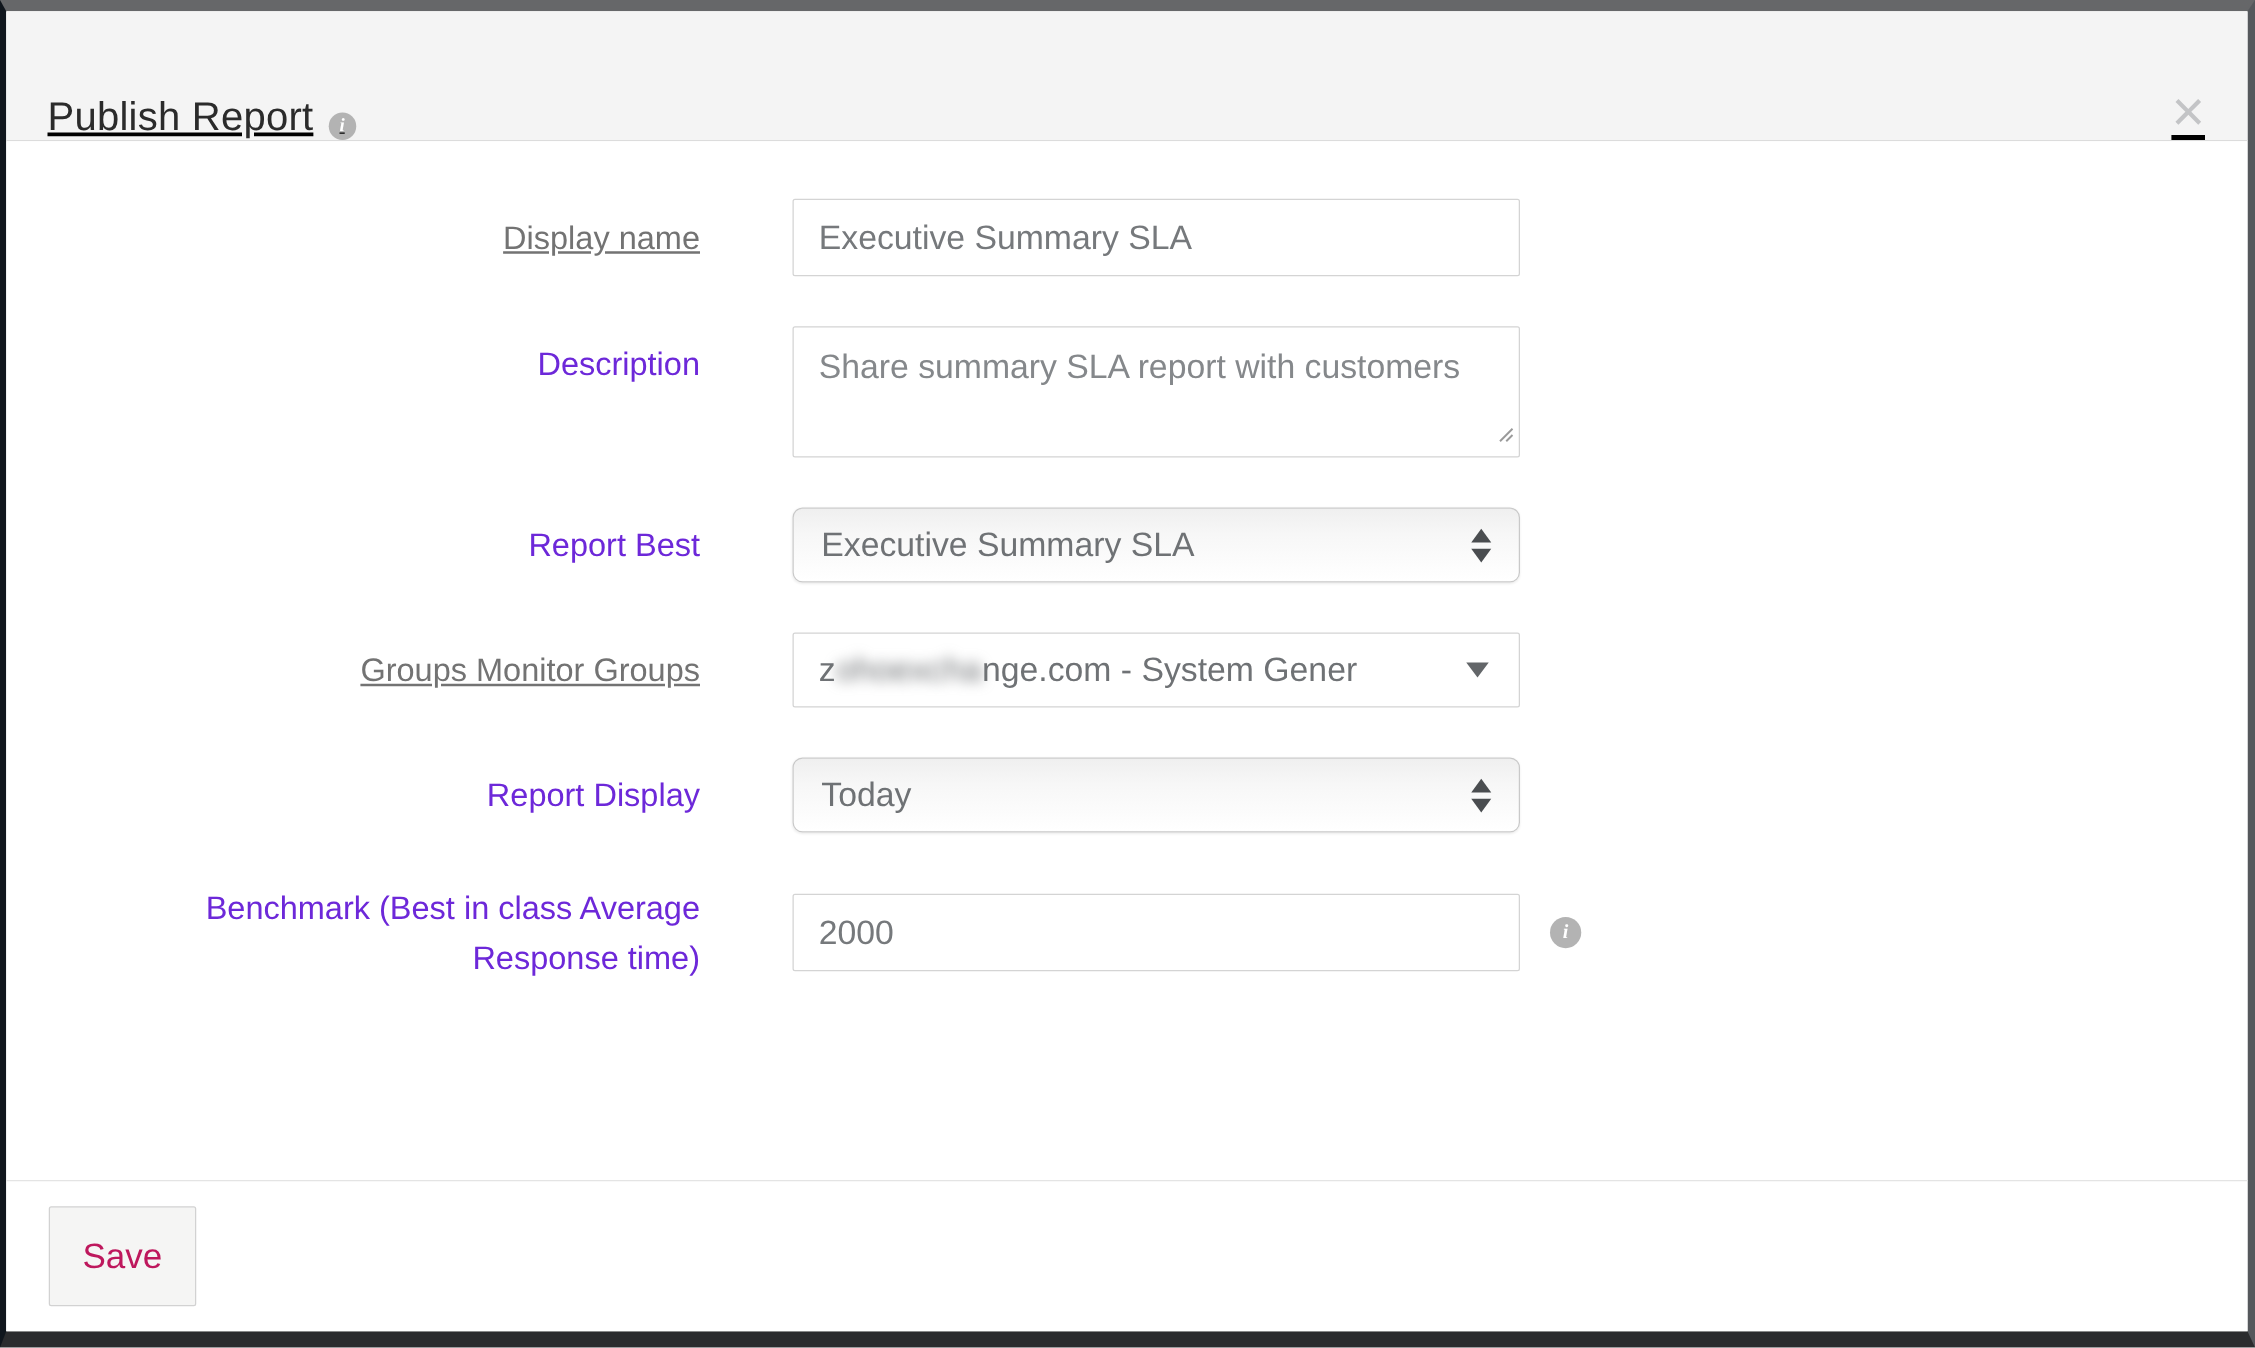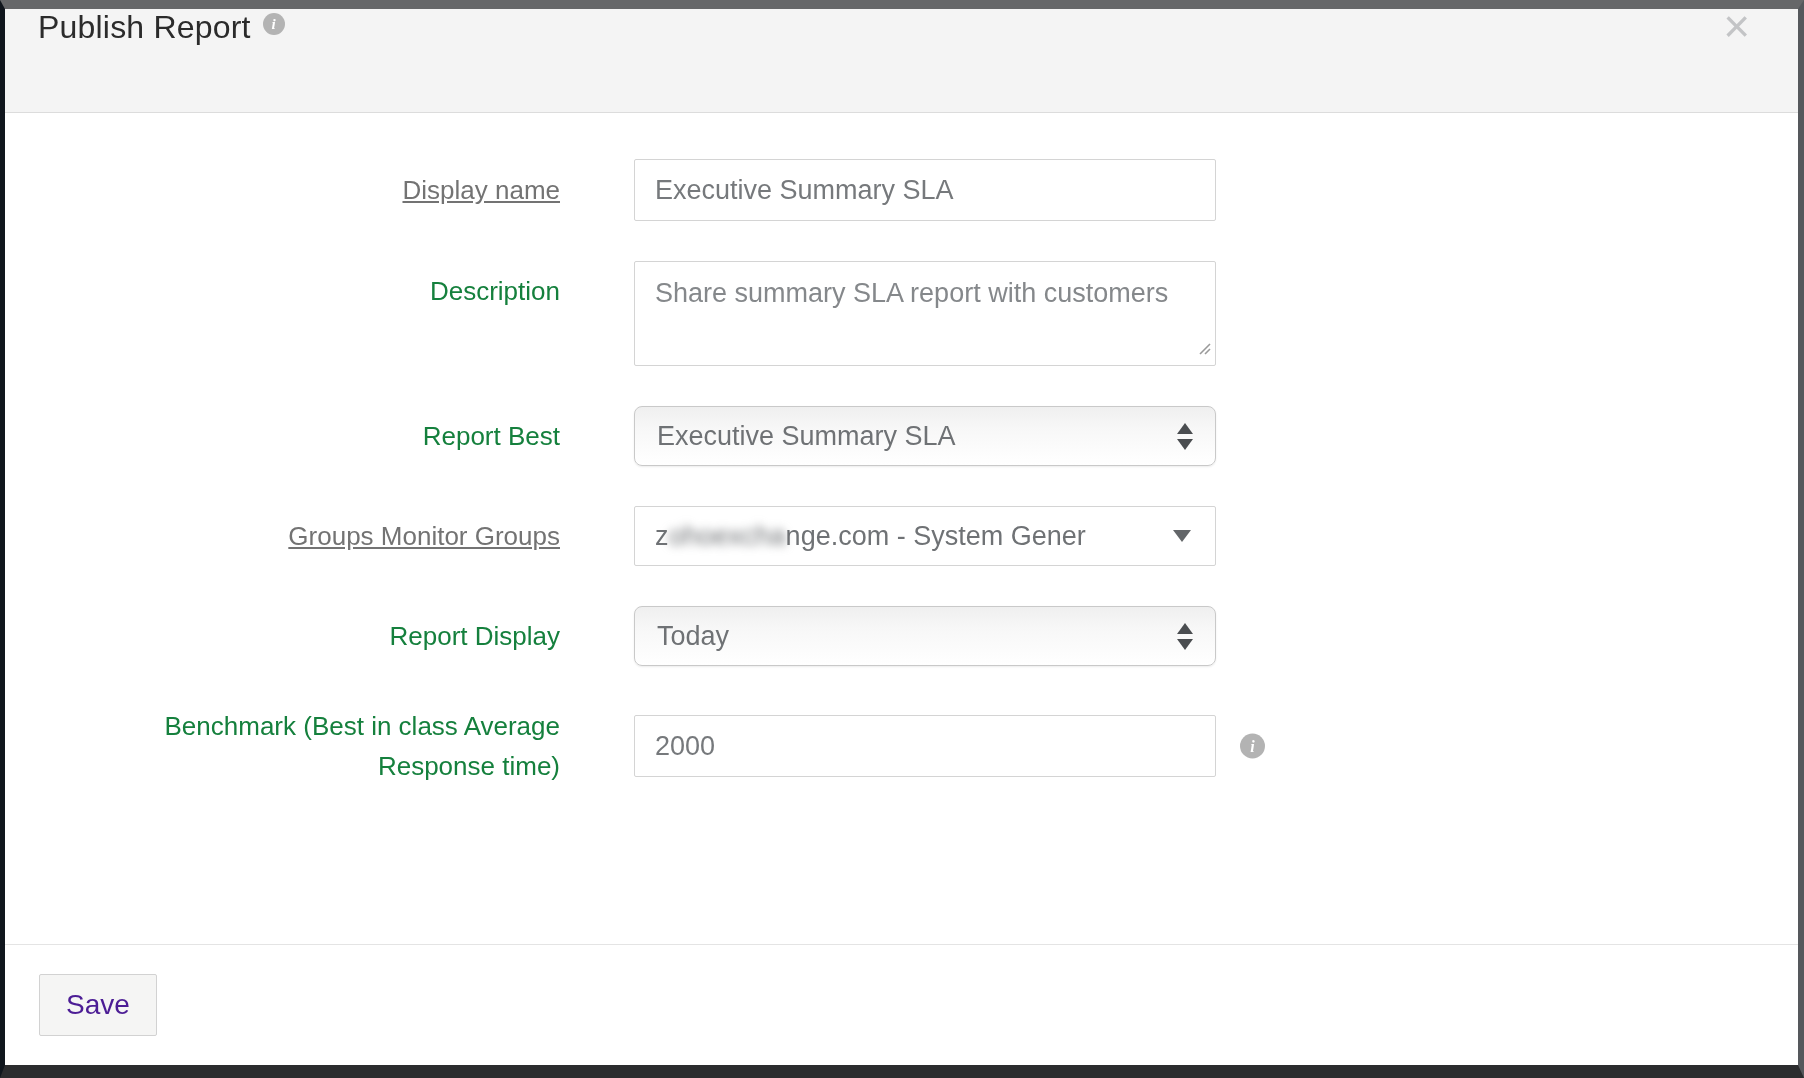--- a/index.html
+++ b/index.html
@@ -15,22 +15,23 @@
     border-bottom: 13px solid #2b2c2e;
     border-left: 5px solid #10161d;
     background: #ffffff;
     display: flex; flex-direction: column;
   }
   
   .modal-header {
     height: 104px; flex: 0 0 104px;
     background: #f4f4f4;
     border-bottom: 1px solid #dcdcdc;
-    display: flex; align-items: flex-start;
-    padding: 0 44px 0 33px;
+    display: flex; align-items: flex-end;
+    padding: 0 30px 0 33px;
+    text-decoration: underline;
   }
   .modal-title {
     font-size: 32px; color: #2b2b2b; letter-spacing: 0.2px;
   }
   .info-badge {
     display: inline-flex; align-items: center; justify-content: center;
     width: 22px; height: 22px; border-radius: 50%;
     background: #b3b3b3; color: #ffffff;
     font-family: "Liberation Serif", serif;
     font-size: 15px; font-weight: bold; font-style: italic;
@@ -50,21 +51,21 @@
     padding-top: 46px;
   }
   .form-row {
     display: flex; align-items: center;
     margin-bottom: 40px;
   }
   .form-row.top-align { align-items: flex-start; }
   .label-col {
     width: 555px; flex: 0 0 555px;
     text-align: right;
-    font-size: 26px; color: #15803d;
+    font-size: 26px; color: #6d28d9;
     line-height: 1.55;
     padding-left: 130px;
   }
   .label-col.required { color: #737373; text-decoration: underline; }
   .form-row.top-align .label-col { padding-top: 10px; }
   .field-col {
     margin-left: 58px;
     width: 598px; flex: 0 0 598px;
     position: relative;
     display: flex; align-items: center; padding-left: 16px;
@@ -146,25 +147,25 @@
   }
   
   .modal-footer {
     flex: 0 0 121px; height: 121px;
     border-top: 1px solid #e4e4e4;
     background: #ffffff;
     display: flex; align-items: center;
     padding-left: 34px;
   }
   .save-btn {
-    min-width: 105px; height: 62px;
+    min-width: 105px; height: 80px;
     background: #f5f5f4;
     border: 1px solid #d2d2d2; border-radius: 2px;
     font-family: "Liberation Sans", sans-serif;
-    font-size: 28px; color: #4c1d95;
+    font-size: 28px; color: #be185d;
     padding: 0 26px;
     cursor: pointer;
   }
 </style>
 </head>
 <body>
 
 <div class="frame">
 
   <div class="modal-header">

